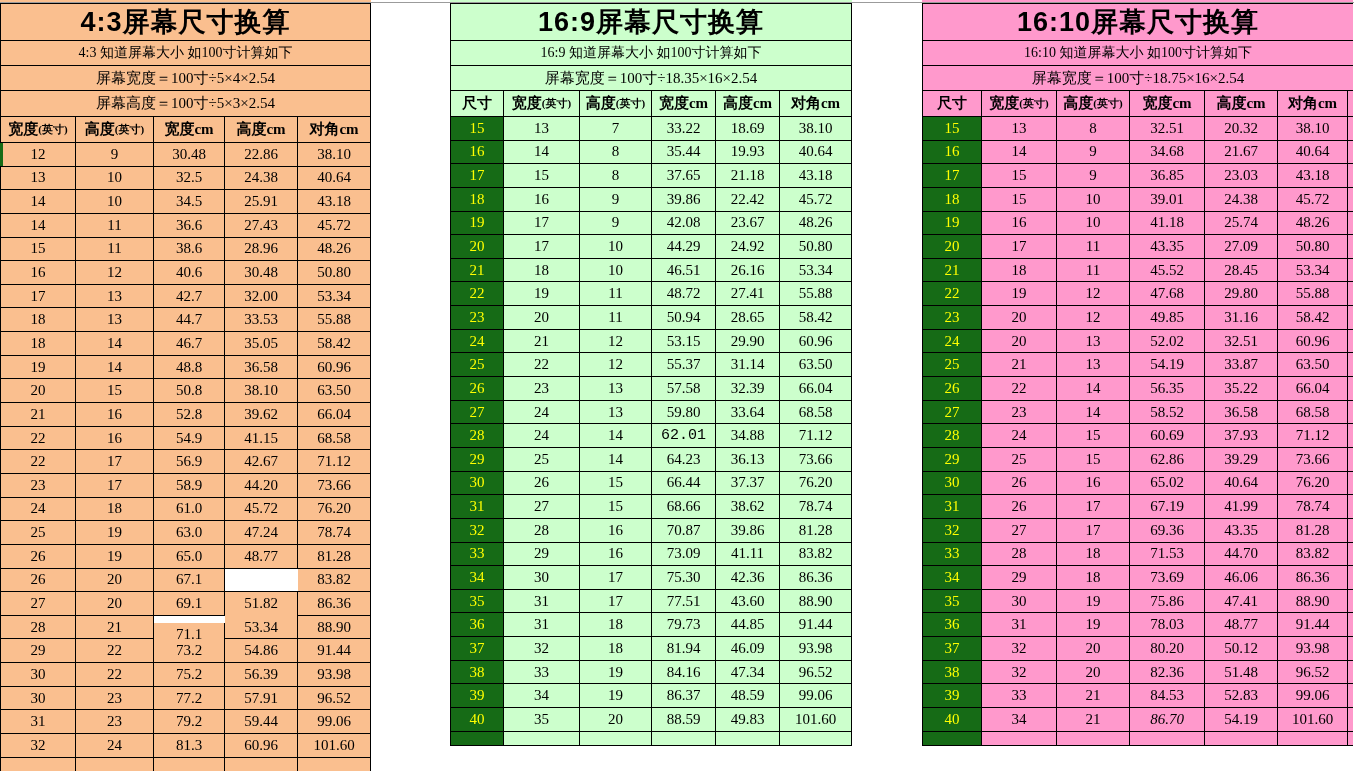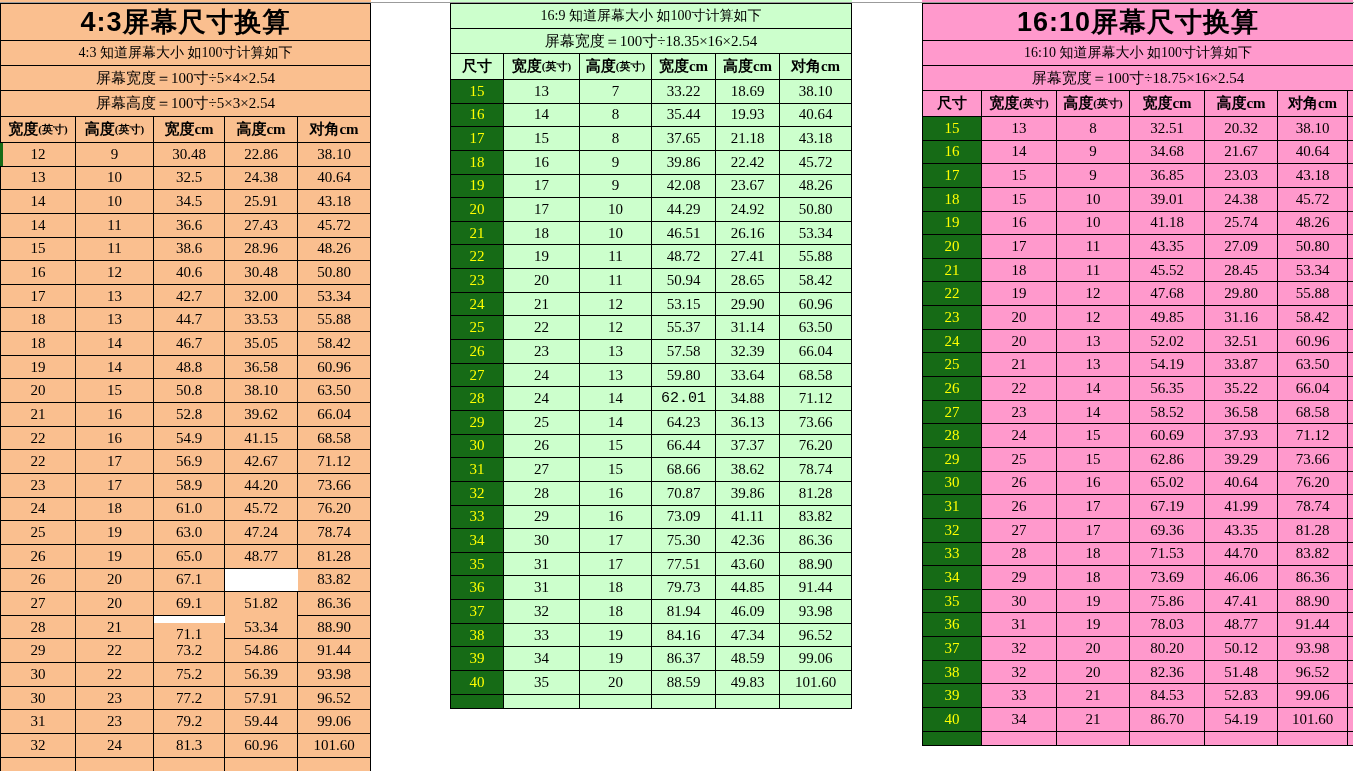--- a/index.html
+++ b/index.html
@@ -275,20 +275,21 @@
         <div class="cell reg" style="width: 71px;"></div>
         <div class="cell reg" style="width: 73px;"></div>
         <div class="cell reg" style="width: 72px;"></div>
       </div>
   </div>
 </section>
 
 <section class="tbl" id="tbl1" style="--fill: #CCFFCC; --size_fill: #166B16; --size_text: #FFFF00;">
   <div class="strip"></div>
   <div class="box">
+    <div class="row title">16:9屏幕尺寸换算</div>
     <div class="row sub">16:9 知道屏幕大小 如100寸计算如下</div>
     <div class="row frm">屏幕宽度＝100寸÷18.35×16×2.54</div>
     <div class="hrow">
         <div class="cell hc reg" style="width: 53px;">
           <span>尺寸</span>
         </div>
         <div class="cell hc reg" style="width: 76px;">
           <span>宽度</span>
           <span class="subu">(英寸)</span>
         </div>
@@ -779,21 +780,21 @@
           <div class="cell reg" style="width: 73px;">21</div>
           <div class="cell reg" style="width: 75px;">84.53</div>
           <div class="cell reg" style="width: 73px;">52.83</div>
           <div class="cell reg" style="width: 70px;">99.06</div>
           <div class="cell edge" style="width: 5px;"></div>
         </div>
         <div class="drow">
           <div class="cell reg size" style="width: 59px;">40</div>
           <div class="cell reg" style="width: 75px;">34</div>
           <div class="cell reg" style="width: 73px;">21</div>
-          <div class="cell reg" style="width: 75px;">86.70</div>
+          <div class="cell reg" style="width: 75px; font-style: italic;">86.70</div>
           <div class="cell reg" style="width: 73px;">54.19</div>
           <div class="cell reg" style="width: 70px;">101.60</div>
           <div class="cell edge" style="width: 5px;"></div>
         </div>
       </div>
     <div class="prow">
         <div class="cell reg size" style="width: 59px;"></div>
         <div class="cell reg" style="width: 75px;"></div>
         <div class="cell reg" style="width: 73px;"></div>
         <div class="cell reg" style="width: 75px;"></div>

